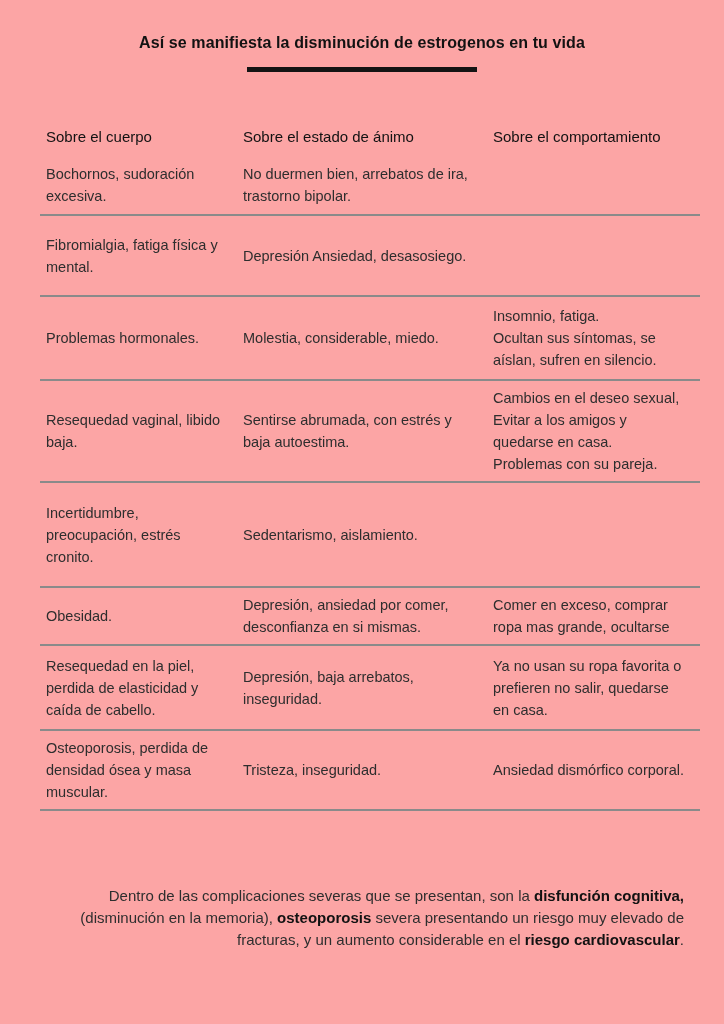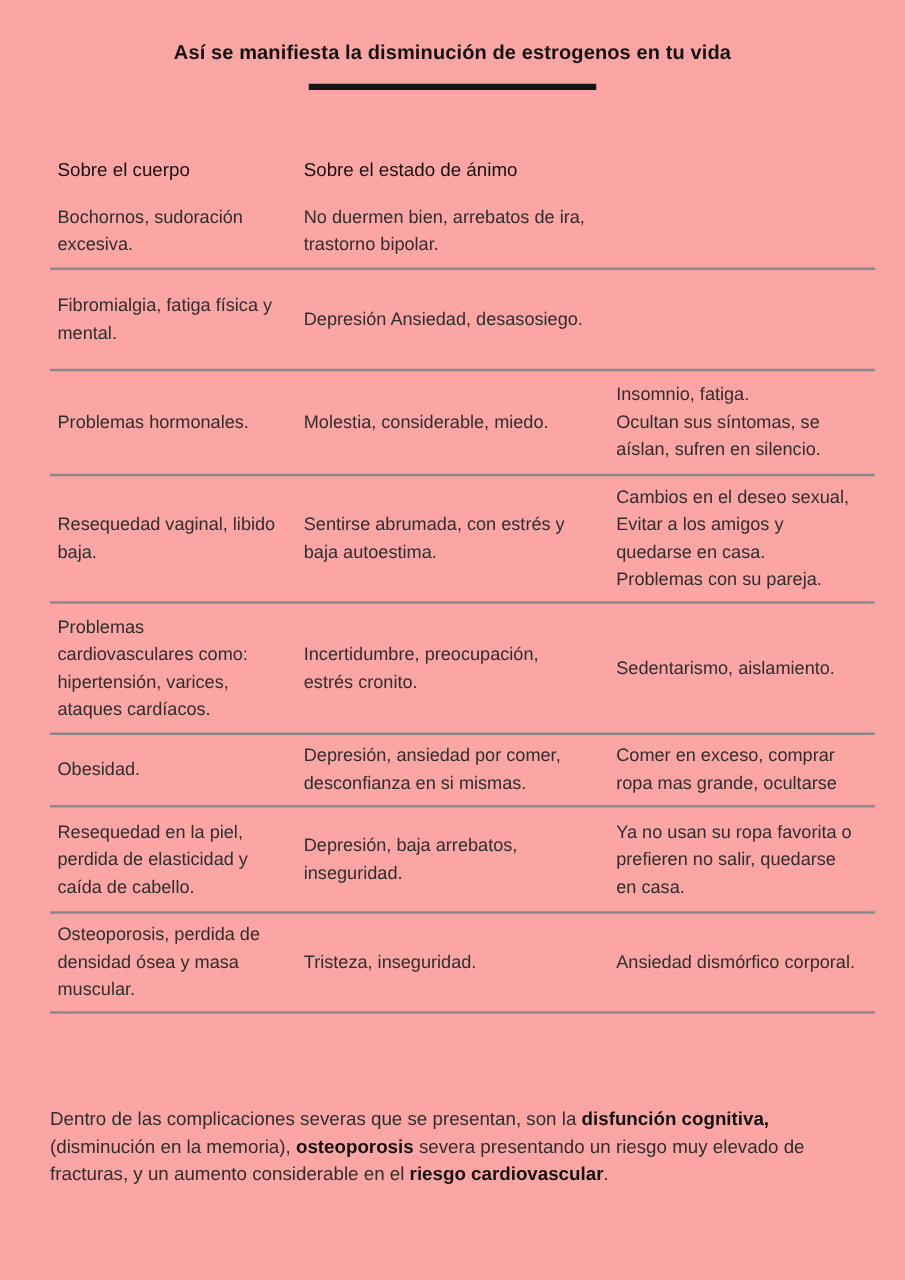--- a/index.html
+++ b/index.html
@@ -60,40 +60,41 @@
   .table-row:nth-child(1) { min-height: 61px; }
   .table-row:nth-child(2) { min-height: 81px; }
   .table-row:nth-child(3) { min-height: 84px; }
   .table-row:nth-child(4) { min-height: 101px; }
   .table-row:nth-child(5) { min-height: 105px; }
   .table-row:nth-child(6) { min-height: 55px; }
   .table-row:nth-child(7) { min-height: 85px; }
   .table-row:nth-child(8) { min-height: 77px; }
   .footer {
     margin: 74px 40px 0 40px;
-    text-align: left;
+    text-align: right;
     font-size: 15px;
     line-height: 22px;
     color: #2e2e2e;
   }
   .footer b { color: #121212; }
 </style>
 </head>
 <body>
 
 <div class="page">
 
   <div class="title">Así se manifiesta la disminución de estrogenos en tu vida</div>
   <div class="title-underline"></div>
 
   <div class="table">
 
     <div class="table-header">
       <div class="th">Sobre el cuerpo</div>
       <div class="th">Sobre el estado de ánimo</div>
+      <div class="th">Sobre el comportamiento</div>
     </div>
 
     <div>
       <div class="table-row">
         <div class="td">Bochornos, sudoración excesiva.</div>
         <div class="td">No duermen bien, arrebatos de ira, trastorno bipolar.</div>
       </div>
       <div class="table-row">
         <div class="td">Fibromialgia, fatiga física y mental.</div>
         <div class="td">Depresión Ansiedad, desasosiego.</div>
@@ -105,21 +106,20 @@
 Ocultan sus síntomas, se aíslan, sufren en silencio.</div>
       </div>
       <div class="table-row">
         <div class="td">Resequedad vaginal, libido baja.</div>
         <div class="td">Sentirse abrumada, con estrés y baja autoestima.</div>
         <div class="td">Cambios en el deseo sexual,
 Evitar a los amigos y quedarse en casa.
 Problemas con su pareja.</div>
       </div>
       <div class="table-row">
-        <div class="td">Problemas cardiovasculares como: hipertensión, varices, ataques cardíacos.</div>
         <div class="td">Incertidumbre, preocupación, estrés cronito.</div>
         <div class="td">Sedentarismo, aislamiento.</div>
       </div>
       <div class="table-row">
         <div class="td">Obesidad.</div>
         <div class="td">Depresión, ansiedad por comer, desconfianza en si mismas.</div>
         <div class="td">Comer en exceso, comprar ropa mas grande, ocultarse</div>
       </div>
       <div class="table-row">
         <div class="td">Resequedad en la piel, perdida de elasticidad y caída de cabello.</div>

